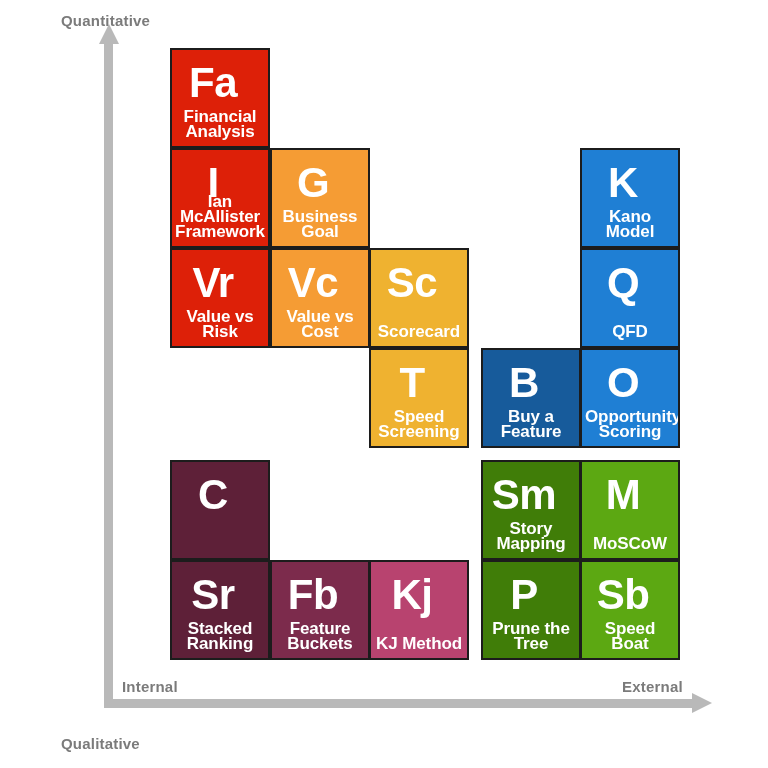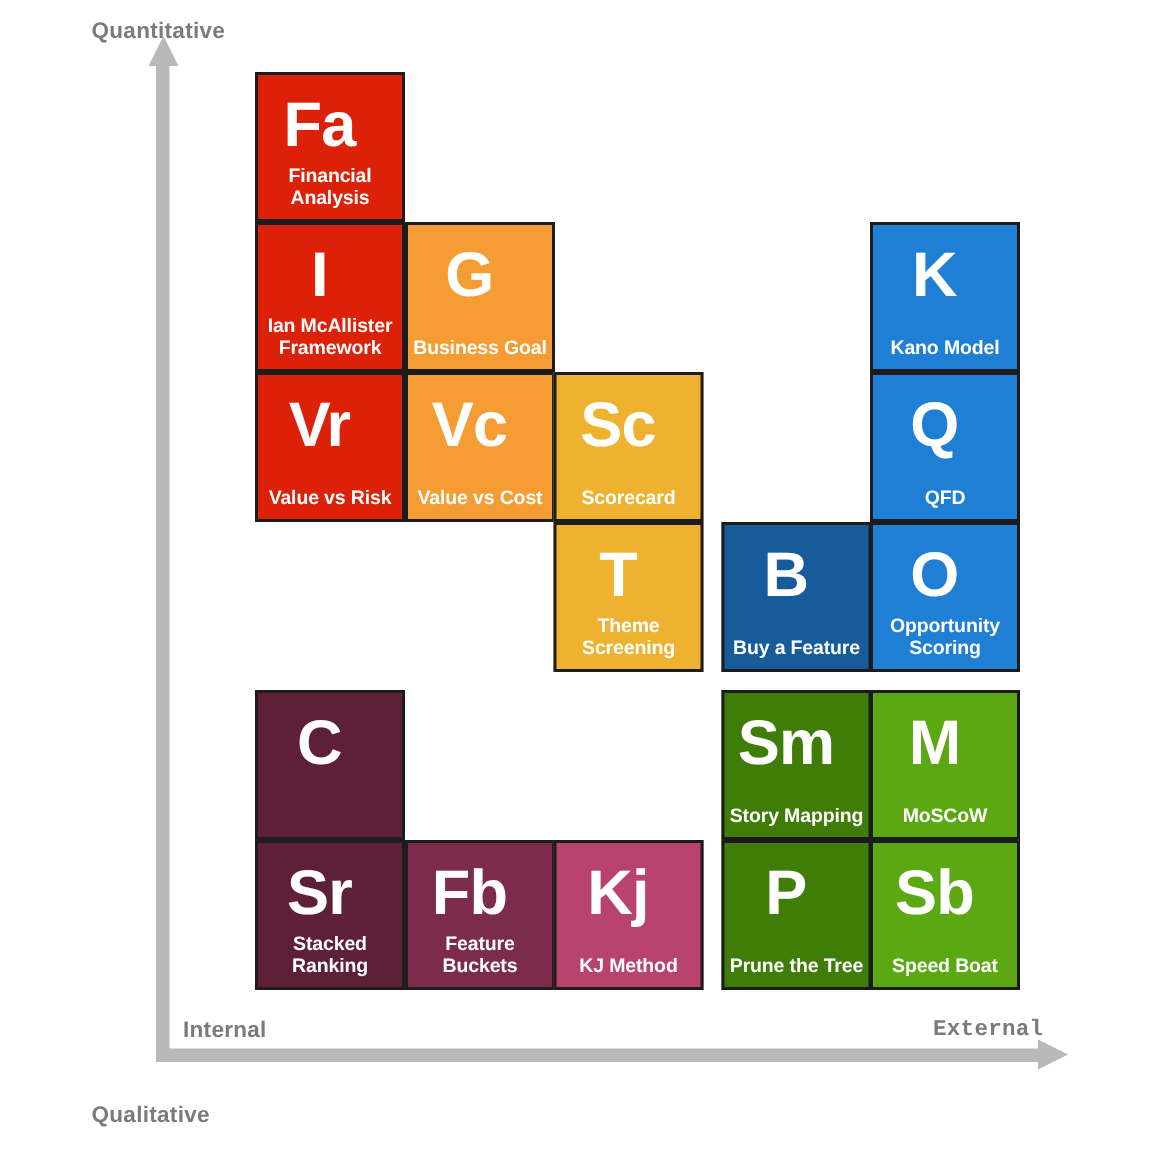--- a/index.html
+++ b/index.html
@@ -62,21 +62,21 @@
     position: absolute;
     color: #7b7b7b;
     font-size: 15px;
     font-weight: bold;
     letter-spacing: 0.2px;
     white-space: nowrap;
   }
   #label-quantitative { left: 61px; top: 12px; }
   #label-qualitative  { left: 61px; top: 735px; }
   #label-internal     { left: 122px; top: 678px; }
-  #label-external     { left: 622px; top: 678px; font-family: Liberation Mono, monospace; }
+  #label-external     { left: 622px; top: 678px; }
 
   
   #grid {
     position: absolute;
     left: 0;
     top: 0;
     width: 768px;
     height: 768px;
   }
   .tile {
@@ -97,21 +97,21 @@
     font-size: 42px;
     font-weight: bold;
     letter-spacing: -0.5px;
   }
   .tile .tname {
     position: absolute;
     left: 3px;
     right: 3px;
     bottom: 7px;
     text-align: center;
-    font-size: 13px;
+    font-size: 17px;
     font-weight: bold;
     line-height: 15px;
     letter-spacing: -0.1px;
   }
 </style>
 </head>
 <body>
 
 <div id="canvas">
 
@@ -145,21 +145,21 @@
       <div class="tile" style="left: 270px; top: 248px; width: 100px; height: 100px; background: rgb(245, 156, 52);">
         <div class="symbol">Vc</div>
         <div class="tname">Value vs Cost</div>
       </div>
       <div class="tile" style="left: 369px; top: 248px; width: 100px; height: 100px; background: rgb(239, 178, 48);">
         <div class="symbol">Sc</div>
         <div class="tname">Scorecard</div>
       </div>
       <div class="tile" style="left: 369px; top: 348px; width: 100px; height: 100px; background: rgb(239, 178, 48);">
         <div class="symbol">T</div>
-        <div class="tname">Theme Screening</div>
+        <div class="tname">Speed Screening</div>
       </div>
       <div class="tile" style="left: 580px; top: 148px; width: 100px; height: 100px; background: rgb(31, 127, 212);">
         <div class="symbol">K</div>
         <div class="tname">Kano Model</div>
       </div>
       <div class="tile" style="left: 580px; top: 248px; width: 100px; height: 100px; background: rgb(31, 127, 212);">
         <div class="symbol">Q</div>
         <div class="tname">QFD</div>
       </div>
       <div class="tile" style="left: 481px; top: 348px; width: 100px; height: 100px; background: rgb(23, 91, 155);">

